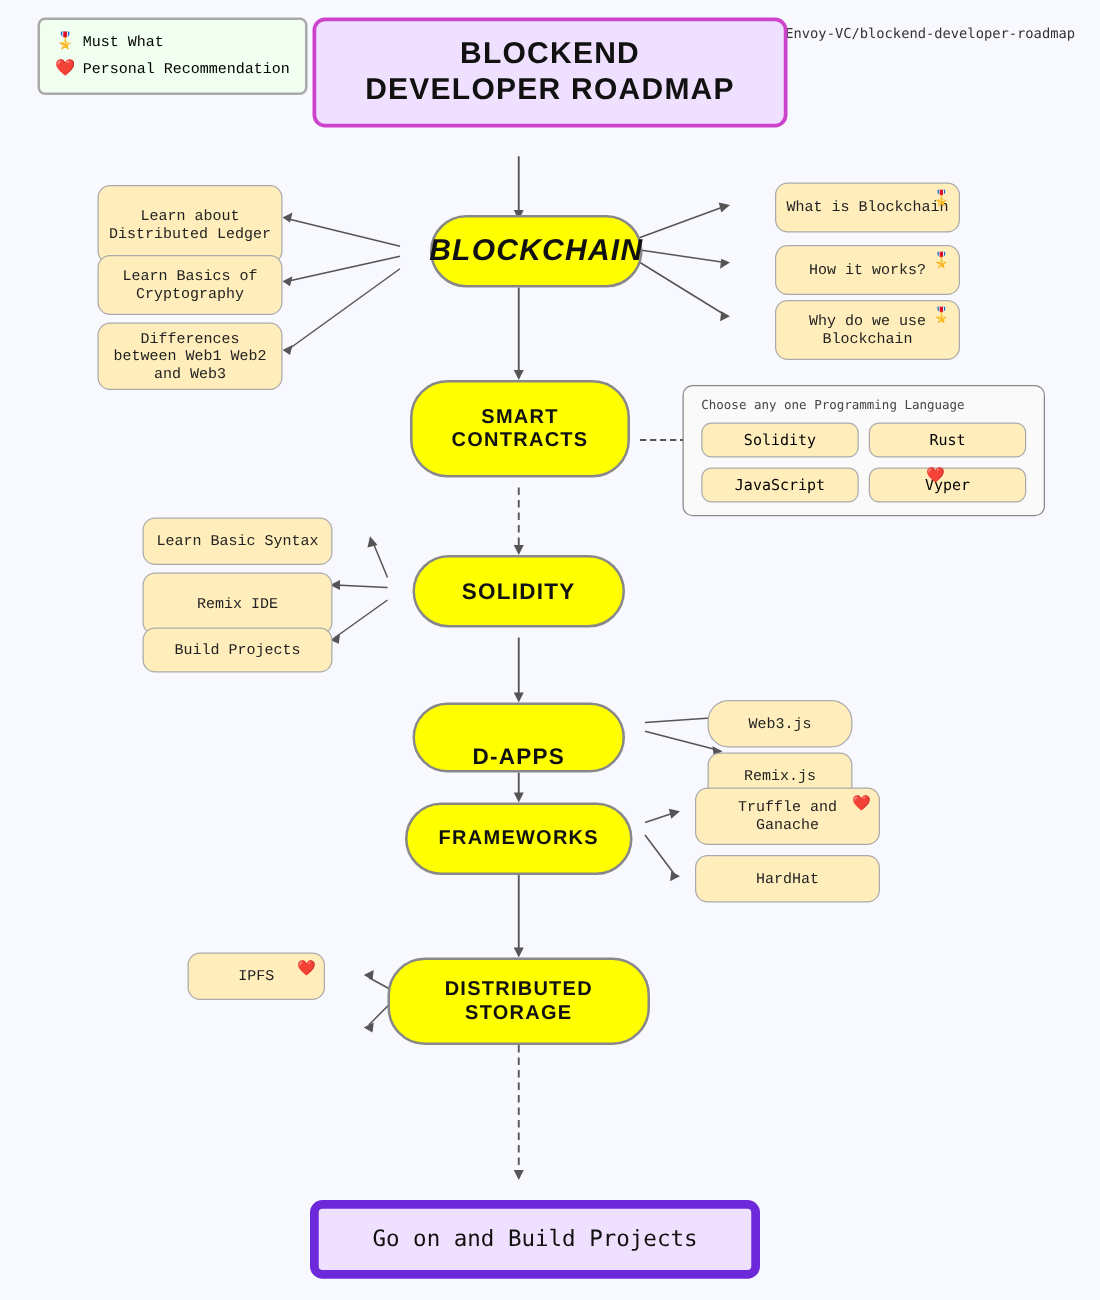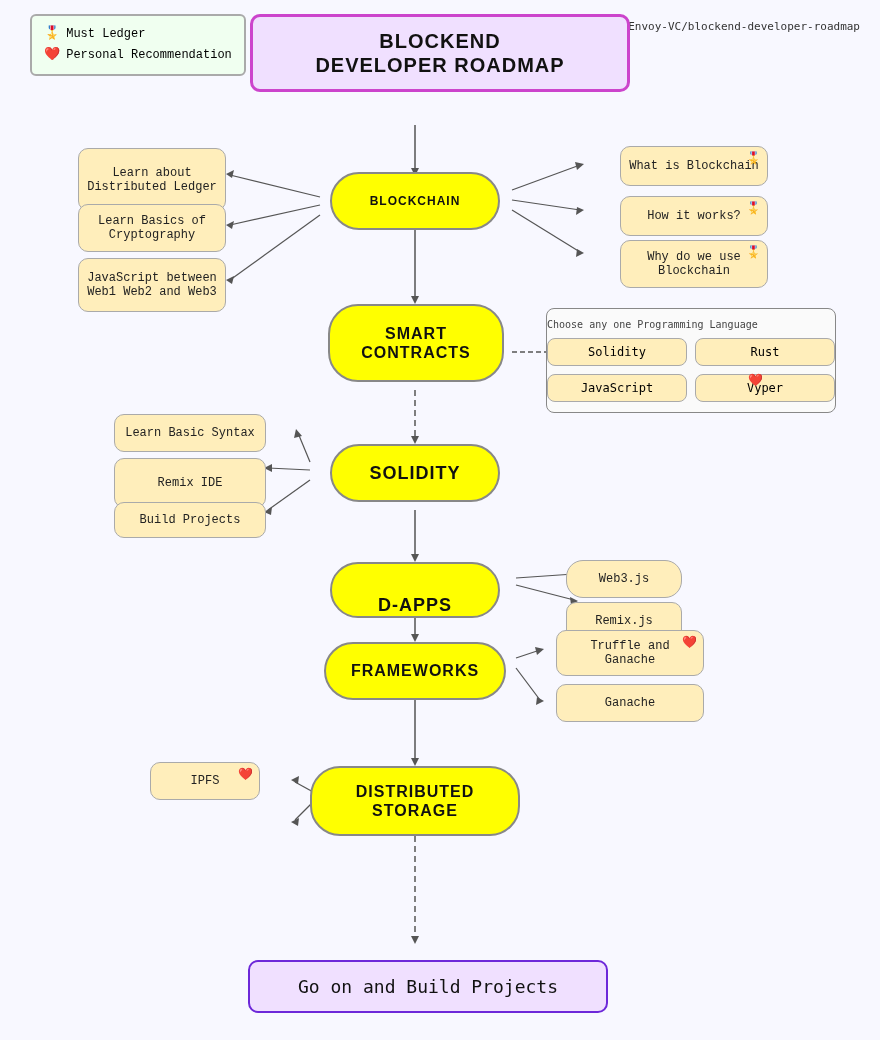--- a/index.html
+++ b/index.html
@@ -53,21 +53,21 @@
       top: 14px;
       left: 250px;
       right: 250px;
       background: #f0e0ff;
       border: 3px solid #cc44cc;
       border-radius: 10px;
       text-align: center;
       padding: 12px 10px;
     }
     .title-text {
-      font-size: 20px;
+      font-size: 24px;
       font-weight: 900;
       font-family: 'Arial Black', Arial, sans-serif;
       color: #111;
       line-height: 1.2;
       letter-spacing: 1px;
     }
 
     
     .node-yellow {
       position: absolute;
@@ -100,21 +100,21 @@
       color: #222;
       padding: 4px 8px;
     }
 
     
     .choice-container {
       position: absolute;
       border: 1.5px solid #888;
       border-radius: 8px;
       background: #fafafa;
-      padding: 10px 0;
+      padding: 10px 14px;
       font-size: 11px;
       font-family: monospace;
     }
     .choice-label {
       font-size: 10px;
       font-family: monospace;
       color: #444;
       margin-bottom: 8px;
     }
     .choice-grid {
@@ -129,21 +129,21 @@
       text-align: center;
       padding: 6px 10px;
       font-size: 12px;
       font-family: monospace;
     }
 
     
     .final-box {
       position: absolute;
       background: #f0e0ff;
-      border: 2px solid #6d28d9;
+      border: 7px solid #6d28d9;
       border-radius: 10px;
       text-align: center;
       padding: 14px 16px;
       font-size: 18px;
       font-family: monospace;
       color: #111;
     }
 
     
     .connectors {
@@ -229,50 +229,50 @@
 
     <line x1="315" y1="793" x2="295" y2="782" stroke="#555" stroke-width="1.2"></line>
     <polygon points="291,780 299,776 298,784" fill="#555"></polygon>
     <line x1="315" y1="800" x2="295" y2="820" stroke="#555" stroke-width="1.2"></line>
     <polygon points="291,822 299,818 298,826" fill="#555"></polygon>
   </svg>
 
   <div class="legend">
     <div class="legend-item">
       <span class="icon-ribbon">🎖️</span>
-      <span>Must Ledger</span>
+      <span>Must What</span>
     </div>
     <div class="legend-item">
       <span class="icon-heart">❤️</span>
       <span>Personal Recommendation</span>
     </div>
   </div>
 
   <div class="github-link">
     <span>⚙</span>
     <span>Envoy-VC/blockend-developer-roadmap</span>
   </div>
 
   <div class="title-box">
     <div class="title-text">BLOCKEND</div>
     <div class="title-text">DEVELOPER ROADMAP</div>
   </div>
 
-  <div class="node-yellow" style="left:330px; top:172px; width:170px; height:58px; font-size:12px;">
+  <div class="node-yellow" style="left:344px; top:172px; width:170px; height:58px; font-size:24px;font-style:italic;">
     <span>BLOCKCHAIN</span>
   </div>
 
   <div class="box-beige" style="left:78px; top:148px; width:148px; height:63px;">
     <span>Learn about Distributed Ledger</span>
   </div>
   <div class="box-beige" style="left:78px; top:204px; width:148px; height:48px;">
     <span>Learn Basics of Cryptography</span>
   </div>
   <div class="box-beige" style="left:78px; top:258px; width:148px; height:54px;">
-    <span>JavaScript between Web1 Web2 and Web3</span>
+    <span>Differences between Web1 Web2 and Web3</span>
   </div>
 
   <div class="box-beige" style="right:112px; top:146px; width:148px; height:40px;">
     <span style="position:absolute; top:4px; right:6px; color:#4488cc; font-size:12px;">🎖️</span>
     <span>What is Blockchain</span>
   </div>
   <div class="box-beige" style="right:112px; top:196px; width:148px; height:40px;">
     <span style="position:absolute; top:4px; right:6px; color:#4488cc; font-size:12px;">🎖️</span>
     <span>How it works?</span>
   </div>
@@ -333,21 +333,21 @@
 
   <div class="node-yellow" style="left:324px; top:642px; width:182px; height:58px; font-size:16px;">
     <span>FRAMEWORKS</span>
   </div>
 
   <div class="box-beige" style="right:176px; top:630px; width:148px; height:46px;">
     <span style="position:absolute; top:4px; right:6px; color:#cc4466; font-size:12px;">❤️</span>
     <span>Truffle and Ganache</span>
   </div>
   <div class="box-beige" style="right:176px; top:684px; width:148px; height:38px;">
-    <span>Ganache</span>
+    <span>HardHat</span>
   </div>
 
   <div class="node-yellow" style="left:310px; top:766px; width:210px; height:70px; font-size:16px; text-align:center; line-height:1.2;">
     <span style="white-space:pre-line;">DISTRIBUTED
 STORAGE</span>
   </div>
 
   <div class="box-beige" style="left:150px; top:762px; width:110px; height:38px;">
     <span style="position:absolute; top:4px; right:6px; color:#cc4466; font-size:12px;">❤️</span>
     <span>IPFS</span>

